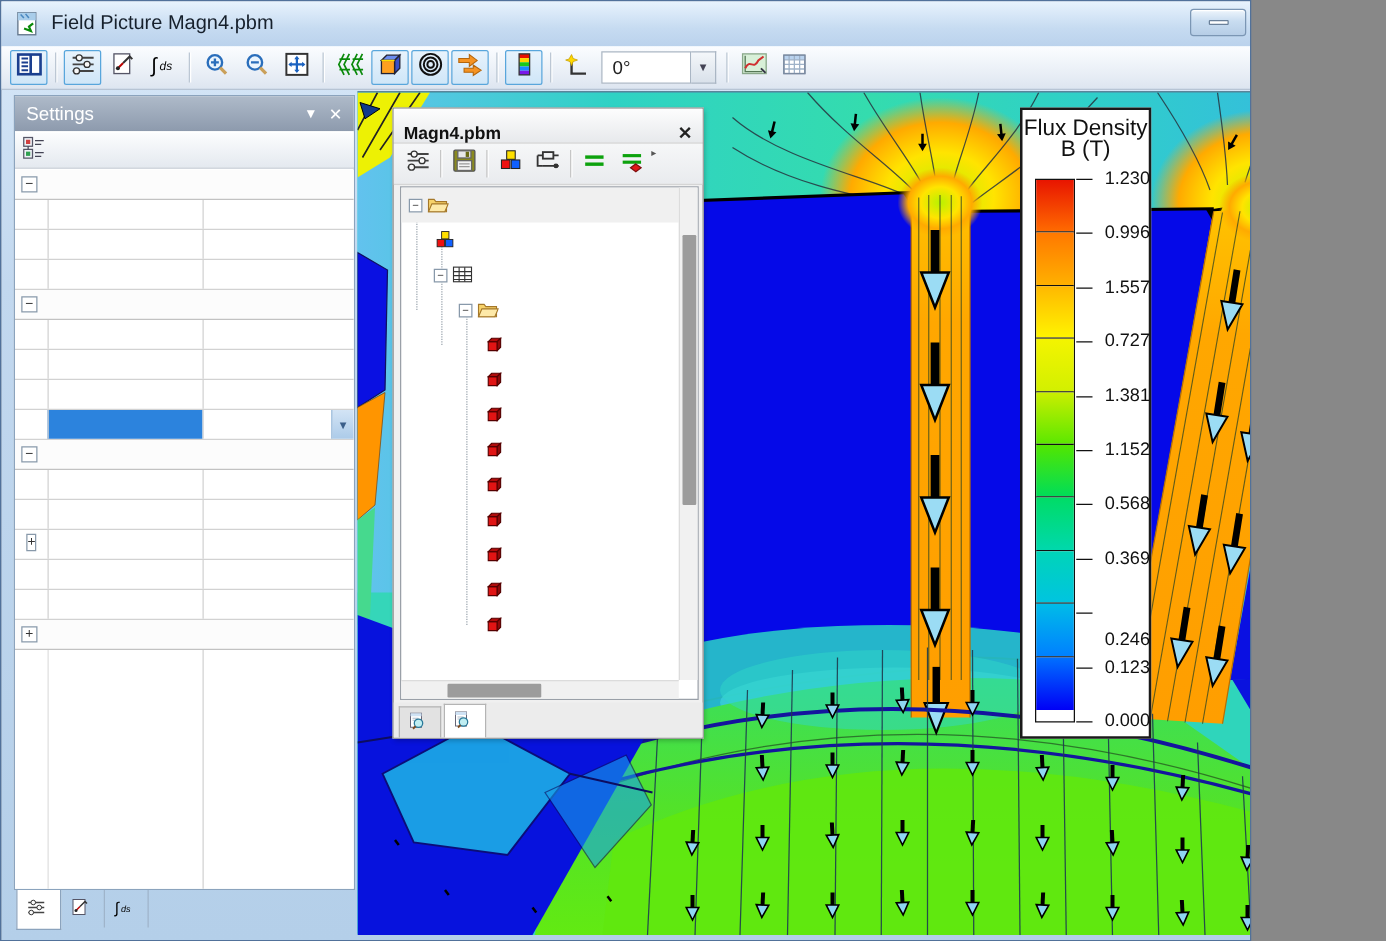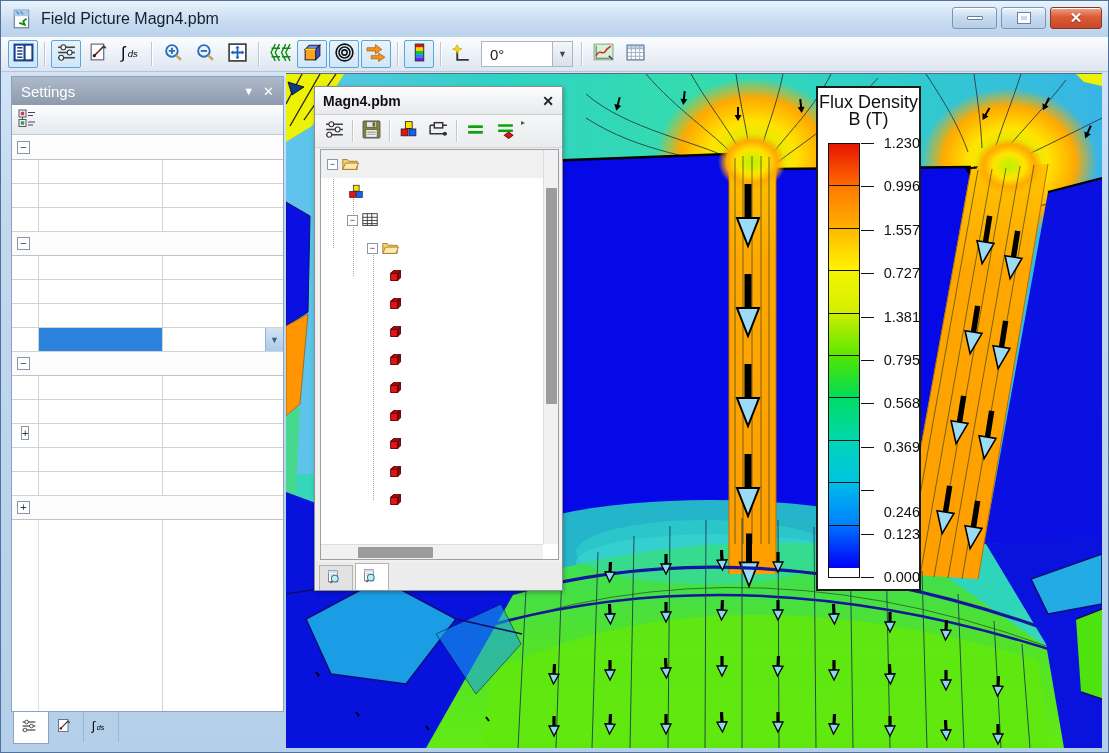--- a/index.html
+++ b/index.html
@@ -1,17 +1,17 @@
 <!DOCTYPE html>
 <html><head>
 <meta charset="utf-8">
 <style>
   html,body{margin:0;padding:0;background:#888;}
   *{box-sizing:border-box;font-family:"Liberation Sans",sans-serif;}
-  .app{position:relative;width:1109px;height:753px;overflow:hidden;
+  .app{position:relative;width:1001px;height:753px;overflow:hidden;
        background:linear-gradient(180deg,#d9e9f9 0%,#c2d8ef 30%,#b4cfe9 100%);
        border:1px solid #51719a;}
   
   .titlebar{position:absolute;left:0;top:0;width:1109px;height:36px;display:flex;align-items:center;
             background:linear-gradient(180deg,#e8f3fd,#c6dbf1 60%,#bad2ec);}
   .titlebar .appicon{width:22px;height:22px;margin:0 8px 0 10px;}
   .titlebar .title{font-size:16px;color:#16202c;}
   .winbtns{position:absolute;right:8px;top:6px;display:flex;gap:4px;}
   .wbtn{width:45px;height:22px;border-radius:3px;border:1px solid #7b96b4;display:flex;align-items:center;justify-content:center;
         background:linear-gradient(180deg,#eef5fc,#c8dcf0 45%,#b6cde6);box-shadow:inset 0 1px 0 #fff;}
@@ -57,21 +57,21 @@
   .stabs{position:absolute;left:10px;top:711px;width:273px;height:34px;display:flex;align-items:flex-start;padding-left:2px;}
   .stab{height:30px;display:flex;align-items:center;gap:4px;padding:0 7px;font-size:14px;color:#5a6a7a;border-right:1px solid #9fb4ca;}
   .stab svg{width:16px;height:16px;}
   .stab.active{background:#fff;border:1px solid #8ba3bd;border-top:none;color:#111;height:32px;}
   
   .canvas{position:absolute;left:285px;top:72px;width:816px;height:674px;border-top:1px solid #5c6c82;background:#30c8d8;}
   .canvas svg{display:block;}
   
   .fwin{position:absolute;left:313px;top:85px;width:249px;height:505px;background:#f0f0f0;border:1px solid #8e8e8e;
         box-shadow:1px 2px 4px rgba(0,0,0,.25);}
-  .fhead{height:28px;background:linear-gradient(180deg,#fdfdfd,#e7e9ec);display:flex;align-items:center;padding:0 8px;border-bottom:1px solid #d0d0d0;}
+  .fhead{height:28px;background:linear-gradient(180deg,#fdfdfd,#e7e9ec);display:flex;align-items:flex-end;padding:0 8px;border-bottom:1px solid #d0d0d0;}
   .fhead .ftitle{font-weight:bold;font-size:14px;color:#111;flex:1;}
   .fhead .fx{font-size:14px;color:#222;font-weight:bold;}
   .ftoolbar{height:33px;display:flex;align-items:center;padding-left:4px;background:linear-gradient(180deg,#f6f7f8,#e9ebee);border-bottom:1px solid #d5d5d5;}
   .fbtn{width:30px;height:27px;display:flex;align-items:center;justify-content:center;}
   .fbtn svg{width:21px;height:21px;}
   .fsep{width:1px;height:22px;background:#c6c6c6;margin:0 3px;box-shadow:1px 0 0 #fff;}
   .fof{font-size:8px;color:#555;margin-left:1px;align-self:flex-start;margin-top:3px;}
   .treewrap{position:absolute;left:5px;top:62px;width:239px;height:411px;background:#fff;border:1px solid #9aa0a8;}
   .tree{position:absolute;left:0;top:0;width:222px;height:394px;overflow:hidden;}
   .trow{height:28px;display:flex;align-items:center;font-size:14px;color:#111;white-space:nowrap;position:relative;}
@@ -841,21 +841,21 @@
         <div class="llab" style="top: 47px;">1.230</div>
         <div class="ltick" style="top: 98.4px;"></div>
         <div class="llab" style="top: 90.4px;">0.996</div>
         <div class="ltick" style="top: 141.8px;"></div>
         <div class="llab" style="top: 133.8px;">1.557</div>
         <div class="ltick" style="top: 185.2px;"></div>
         <div class="llab" style="top: 177.2px;">0.727</div>
         <div class="ltick" style="top: 228.6px;"></div>
         <div class="llab" style="top: 220.6px;">1.381</div>
         <div class="ltick" style="top: 272px;"></div>
-        <div class="llab" style="top: 264px;">0.795</div>
+        <div class="llab" style="top: 264px;">1.152</div>
         <div class="ltick" style="top: 315.4px;"></div>
         <div class="llab" style="top: 307.4px;">0.568</div>
         <div class="ltick" style="top: 358.8px;"></div>
         <div class="llab" style="top: 350.8px; text-align: right;">0.369</div>
         <div class="ltick" style="top: 402.2px;"></div>
         <div class="llab" style="top: 416px;">0.246</div>
         <div class="ltick" style="top: 445.6px;"></div>
         <div class="llab" style="top: 437.6px;">0.123</div>
         <div class="ltick" style="top: 489px;"></div>
         <div class="llab" style="top: 481px;">0.000</div>

